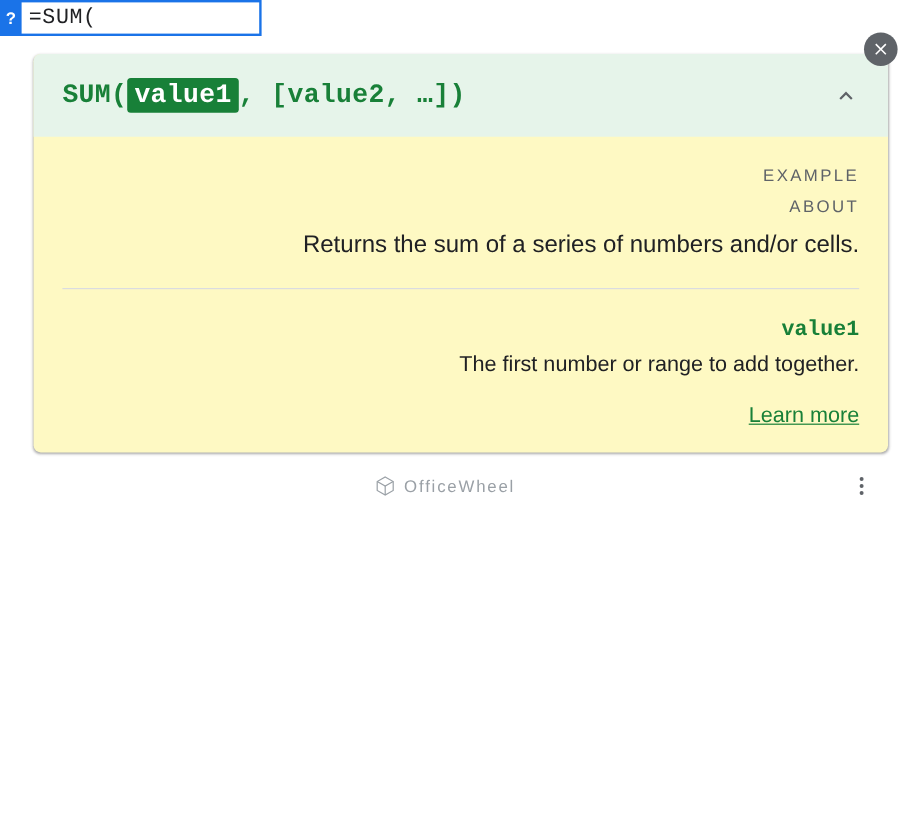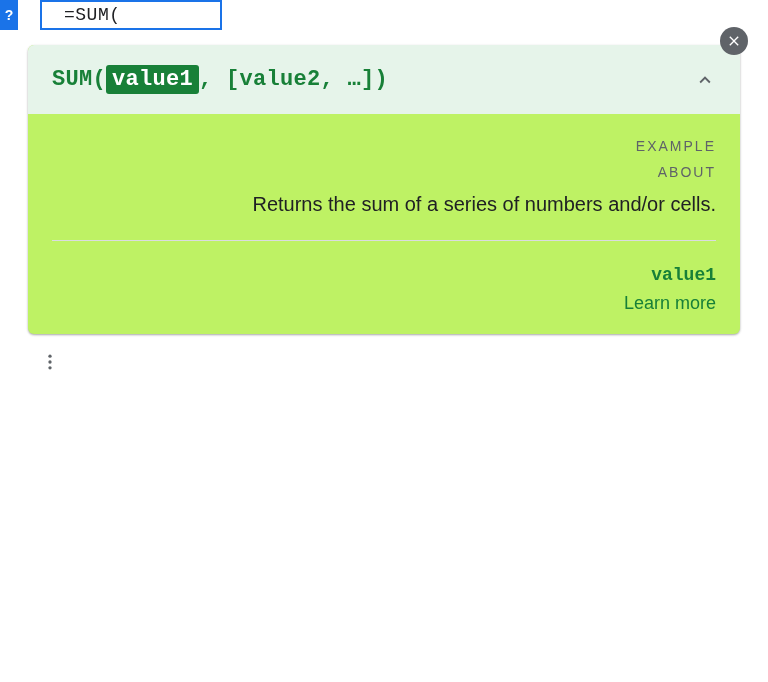--- a/index.html
+++ b/index.html
@@ -12,50 +12,49 @@
       background: #ffffff;
       width: 768px;
       height: 682px;
       position: relative;
     }
     .formula-bar-wrapper {
       position: relative;
       padding: 0;
     }
     .formula-input {
-      width: 182px;
+      width: 218px;
       height: 30px;
       border: 2px solid #1a73e8;
       font-family: 'Consolas', 'Courier New', monospace;
       font-size: 18px;
       padding: 2px 4px 2px 22px;
       outline: none;
       letter-spacing: 0.5px;
       color: #202124;
-      margin-left: 40px;
     }
     .formula-help-badge {
       position: absolute;
       left: 0;
       top: 0;
       width: 18px;
       height: 30px;
       background: #1a73e8;
       color: #fff;
       display: flex;
       align-items: center;
       justify-content: center;
       font-size: 14px;
       font-weight: bold;
       cursor: pointer;
     }
     .tooltip-panel {
       position: relative;
       margin: 15px 28px 0 28px;
-      background: #bef264;
+      background: #fef9c3;
       border-radius: 6px;
       box-shadow: 0 1px 3px rgba(0,0,0,0.12), 0 1px 2px rgba(0,0,0,0.24);
     }
     .close-btn {
       position: absolute;
       right: -8px;
       top: -18px;
       width: 28px;
       height: 28px;
       border-radius: 50%;
@@ -151,20 +150,21 @@
       font-size: 18px;
       color: #5f6368;
       margin-bottom: 4px;
       letter-spacing: 0.5px;
     }
     .learn-more {
       font-size: 18px;
       color: #188038;
       cursor: pointer;
       margin-top: 8px;
+      text-decoration: underline;
     }
     .footer-bar {
       margin: 10px 28px 0 28px;
       display: flex;
       align-items: center;
       justify-content: space-between;
       padding: 4px 8px;
     }
     .watermark {
       flex: 1;
@@ -223,27 +223,36 @@
 
   <div class="panel-body">
     <div class="section-label">EXAMPLE</div>
 
     <div class="section-label">ABOUT</div>
     <div class="about-text">Returns the sum of a series of numbers and/or cells.</div>
 
     <hr class="divider">
 
     <div class="param-name">value1</div>
+    <div class="param-desc">The first number or range to add together.</div>
 
 
     <div class="learn-more">Learn more</div>
   </div>
 </div>
 
 <div class="footer-bar">
+  <div class="watermark">
+    <svg viewBox="0 0 24 24">
+      <polygon points="12 3 20 7.5 20 16.5 12 21 4 16.5 4 7.5"></polygon>
+      <polyline points="4 7.5 12 12 20 7.5"></polyline>
+      <line x1="12" y1="12" x2="12" y2="21"></line>
+    </svg>
+    <span>OfficeWheel</span>
+  </div>
   <div class="overflow-menu">
     <svg viewBox="0 0 24 24">
         <circle cx="12" cy="5" r="2"></circle>
         <circle cx="12" cy="12" r="2"></circle>
         <circle cx="12" cy="19" r="2"></circle>
       </svg>
   </div>
 </div>
 
 </body></html>

